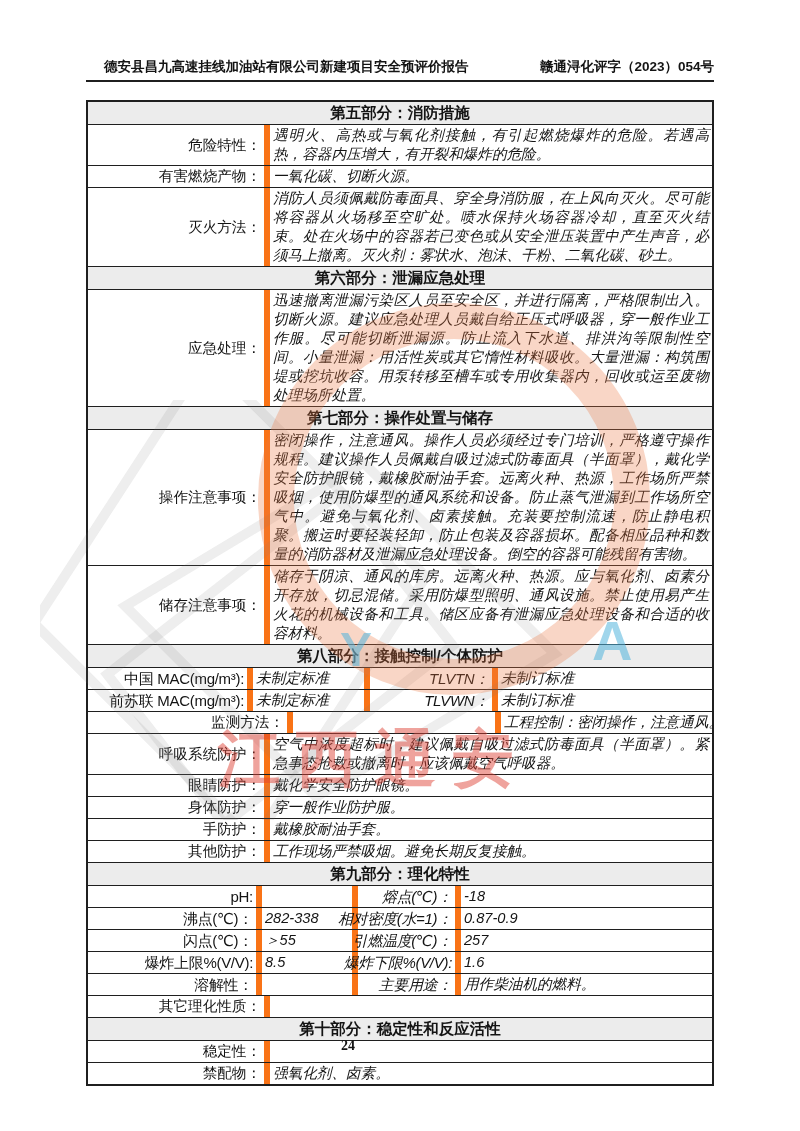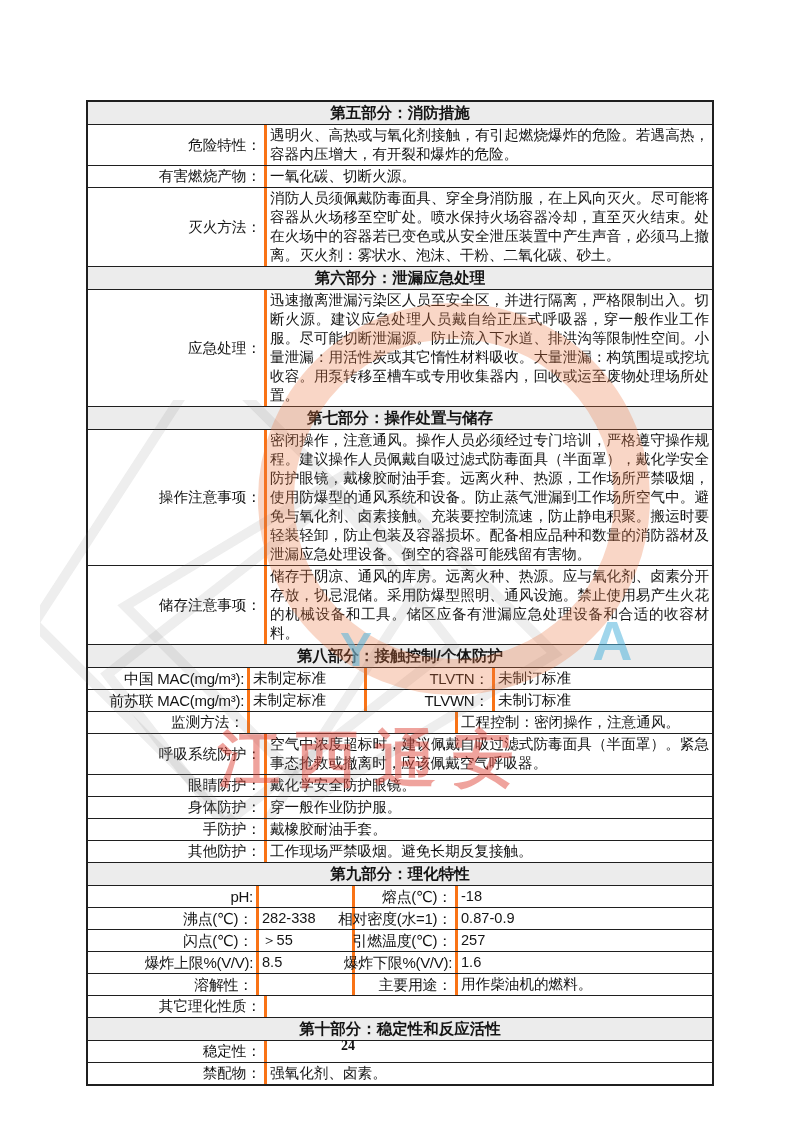--- a/index.html
+++ b/index.html
@@ -14,29 +14,29 @@
   .doc-header .lft{padding-left:18px;}
 
   
   .msds{position:absolute;left:86px;top:100px;width:628px;
         border:2px solid #1f1f1f;box-sizing:border-box;background:transparent;}
   .sec-title{background:#ececec;text-align:center;font-weight:bold;font-size:15.5px;
              line-height:20px;padding:1px 0;border-top:1px solid #1f1f1f;}
   .msds .sec-title:first-child{border-top:none;}
   .r{display:grid;border-top:1px solid #1f1f1f;font-size:14.6px;line-height:19px;}
   .r>div{padding:1px 3px;min-height:20px;box-sizing:border-box;}
-  .r>div+div{border-left:3px solid #f97316;}
+  .r>div+div{border-left:6px solid #f97316;font-style:italic;}
   .c-label{display:flex;align-items:center;justify-content:flex-end;
            white-space:nowrap;text-align:center;}
   .c-val{text-align:justify;}
   .c-val.center{display:flex;align-items:center;}
   .c-mixed{display:flex;align-items:flex-end;white-space:nowrap;overflow:hidden;}
   .g2{grid-template-columns:176px 1fr;}
   .g4a{grid-template-columns:159px 117px 128px 1fr;}
-  .g3a{grid-template-columns:159px 208px 1fr;}
+  .g3a{grid-template-columns:159px 208px 1fr;padding-left:40px;}
   .g4c{grid-template-columns:168px 96px 103px 1fr;}
   .g4a .c-label,.g4c .c-label{font-size:15px;letter-spacing:-0.3px;}
 
   
   .page-number{position:absolute;left:0;top:1038px;width:696px;text-align:center;
                font-family:"Liberation Serif","DejaVu Serif",serif;
                font-weight:bold;font-size:14px;}
 
   
   .wm{position:absolute;pointer-events:none;z-index:6;}
@@ -53,20 +53,24 @@
   .wm-cy{font-family:"Liberation Sans",sans-serif;font-weight:bold;
          color:rgba(82,180,220,0.55);}
   .wm-cy.y{left:340px;top:622px;font-size:48px;}
   .wm-cy.a{left:592px;top:608px;font-size:56px;}
 </style>
 </head>
 <body>
 
 <div class="page">
 
+  <div class="doc-header">
+    <span class="lft">德安县昌九高速挂线加油站有限公司新建项目安全预评价报告</span>
+    <span class="rgt">赣通浔化评字（2023）054号</span>
+  </div>
 
   <div class="msds">
 
     <div class="sec-title">第五部分：消防措施</div>
     <div class="r g2">
       <div class="c-label">危险特性：</div>
       <div class="c-val">遇明火、高热或与氧化剂接触，有引起燃烧爆炸的危险。若遇高热，容器内压增大，有开裂和爆炸的危险。</div>
     </div>
     <div class="r g2">
       <div class="c-label">有害燃烧产物：</div>

